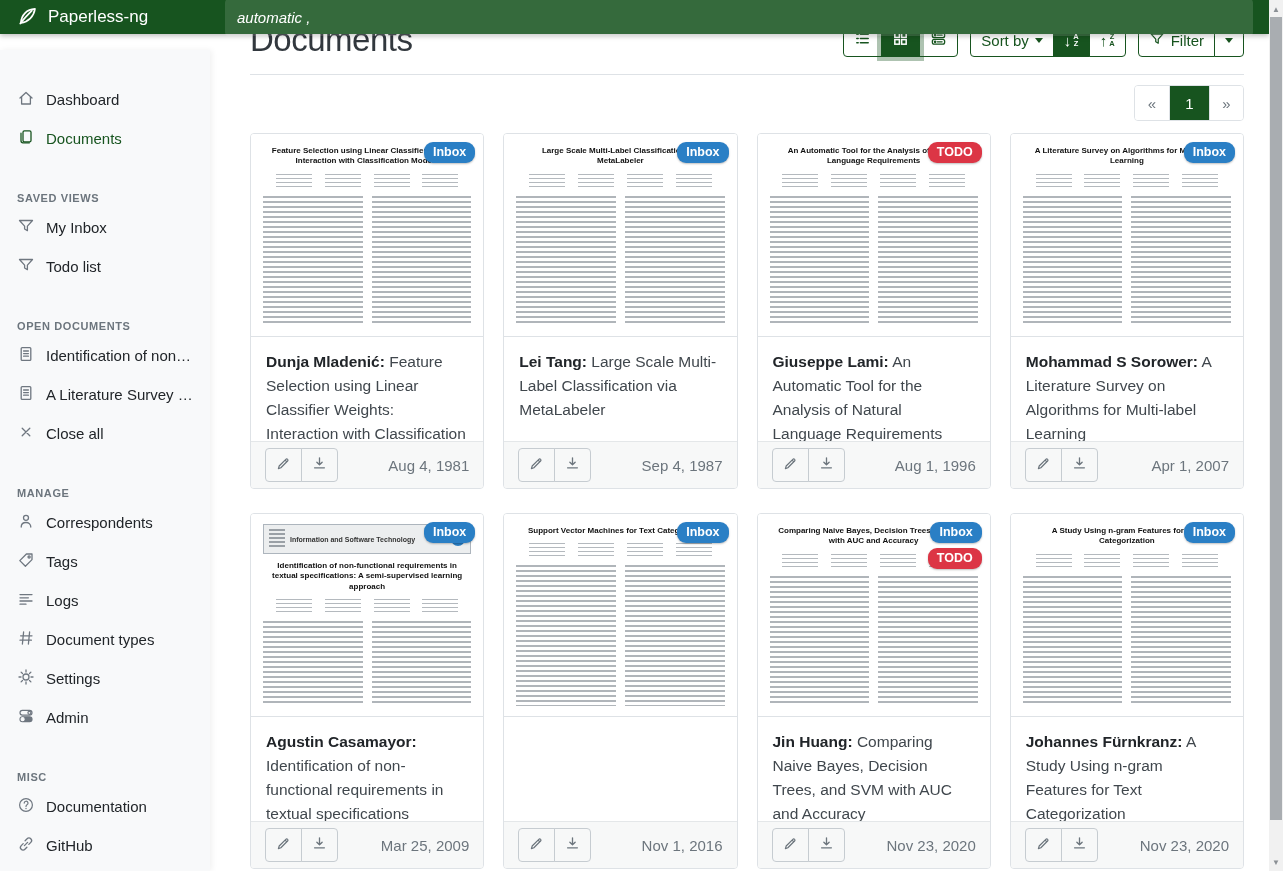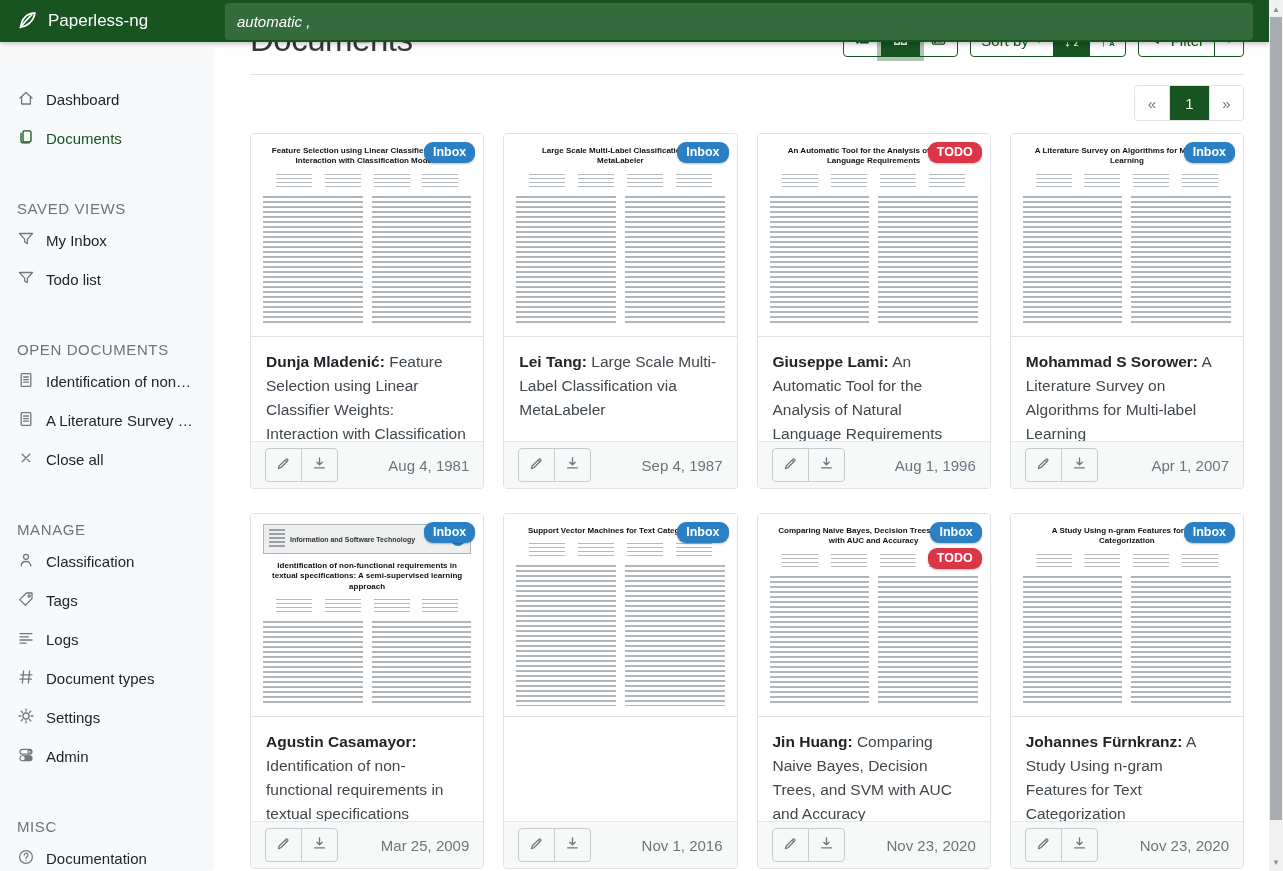--- a/index.html
+++ b/index.html
@@ -1,20 +1,20 @@
 <!DOCTYPE html>
 <html><head>
 <meta charset="utf-8">
 <style>
   * { box-sizing: border-box; margin: 0; padding: 0; }
   html,body { width:1283px; height:871px; overflow:hidden; font-family:"Liberation Sans", sans-serif; background:#fff; }
 
   
   .app-header{
-    position:fixed; top:0; left:0; width:1269px; height:42px;
+    position:fixed; top:0; left:0; width:1269px; height:34px;
     background:#17541f; display:flex; align-items:center; z-index:50;
     box-shadow:0 2px 5px rgba(0,0,0,.25);
   }
   .brand{ width:210px; display:flex; align-items:center; gap:10px; padding-left:16px; flex:none;}
   .brand-name{ color:#fff; font-size:17px; }
   .search-wrap{ flex:1; padding:0 16px 0 15px; }
   .search-input{
     width:100%; height:37px; border:none; outline:none; border-radius:4px;
     background:rgba(255,255,255,.13); color:#fff; font-size:15px; padding:0 12px;
     font-family:"Liberation Sans", sans-serif;
@@ -27,22 +27,22 @@
     box-shadow:2px 0 6px rgba(0,0,0,.06); padding-top:30px; z-index:40; overflow:hidden;
   }
   .side-item{
     display:flex; align-items:center; gap:11px; padding:9px 17px; color:#212529;
     font-size:15px; cursor:pointer; white-space:nowrap;
   }
   .side-item svg{ flex:none; }
   .side-item.active{ color:#17541f; font-weight:400; }
   .side-item.active svg *{ stroke:#17541f; }
   .side-heading{
-    font-size:15px; letter-spacing:.6px; color:#6c757d; padding:6px 17px 4px;
-    margin-top:36px; font-weight:400;
+    font-size:11px; letter-spacing:.6px; color:#6c757d; padding:6px 17px 4px;
+    margin-top:28px; font-weight:700;
   }
   .truncate{ overflow:hidden; text-overflow:ellipsis; }
 
   
   .main{ margin-left:210px; padding:16px 25px 0 40px; width:1059px; }
   .title-row{ display:flex; align-items:center; justify-content:space-between; height:48px; }
   .page-title{ font-size:33px; font-weight:400; color:#32383e; letter-spacing:-0.5px; }
   .controls{ display:flex; gap:12px; align-items:center; }
 
   .btn-group{ display:flex; border-radius:4px; }
@@ -200,21 +200,21 @@
         </svg></span>
     <span>Close all</span>
   </div>
 
   <div class="side-heading">MANAGE</div>
   <div class="side-item">
     <span><svg width="18" height="18" viewBox="0 0 18 18" fill="none" stroke="#6f7780" stroke-width="1.3" stroke-linecap="round">
           <circle cx="9" cy="5.8" r="2.5"></circle>
           <path d="M4.2 15 c0-3 2.1-4.5 4.8-4.5 s4.8 1.5 4.8 4.5"></path>
         </svg></span>
-    <span>Classification</span>
+    <span>Correspondents</span>
   </div>
   <div class="side-item">
     <span><svg width="18" height="18" viewBox="0 0 18 18" fill="none" stroke="#6f7780" stroke-width="1.3" stroke-linejoin="round">
           <path d="M2.8 9.6 L9.4 3 H15 V8.6 L8.4 15.2 Z"></path>
           <circle cx="12.1" cy="5.9" r="1.1"></circle>
         </svg></span>
     <span>Tags</span>
   </div>
   <div class="side-item">
     <span><svg width="18" height="18" viewBox="0 0 18 18" fill="none" stroke="#6f7780" stroke-width="1.3" stroke-linecap="round">

